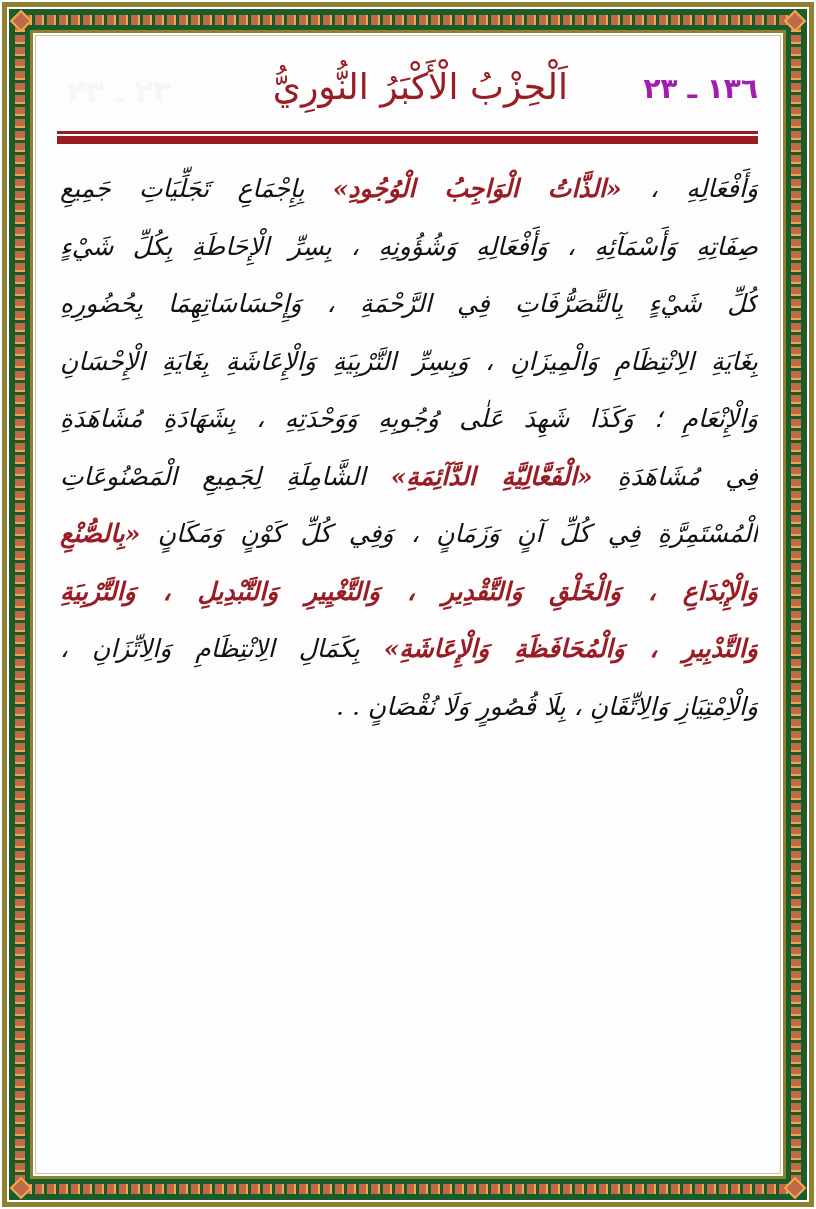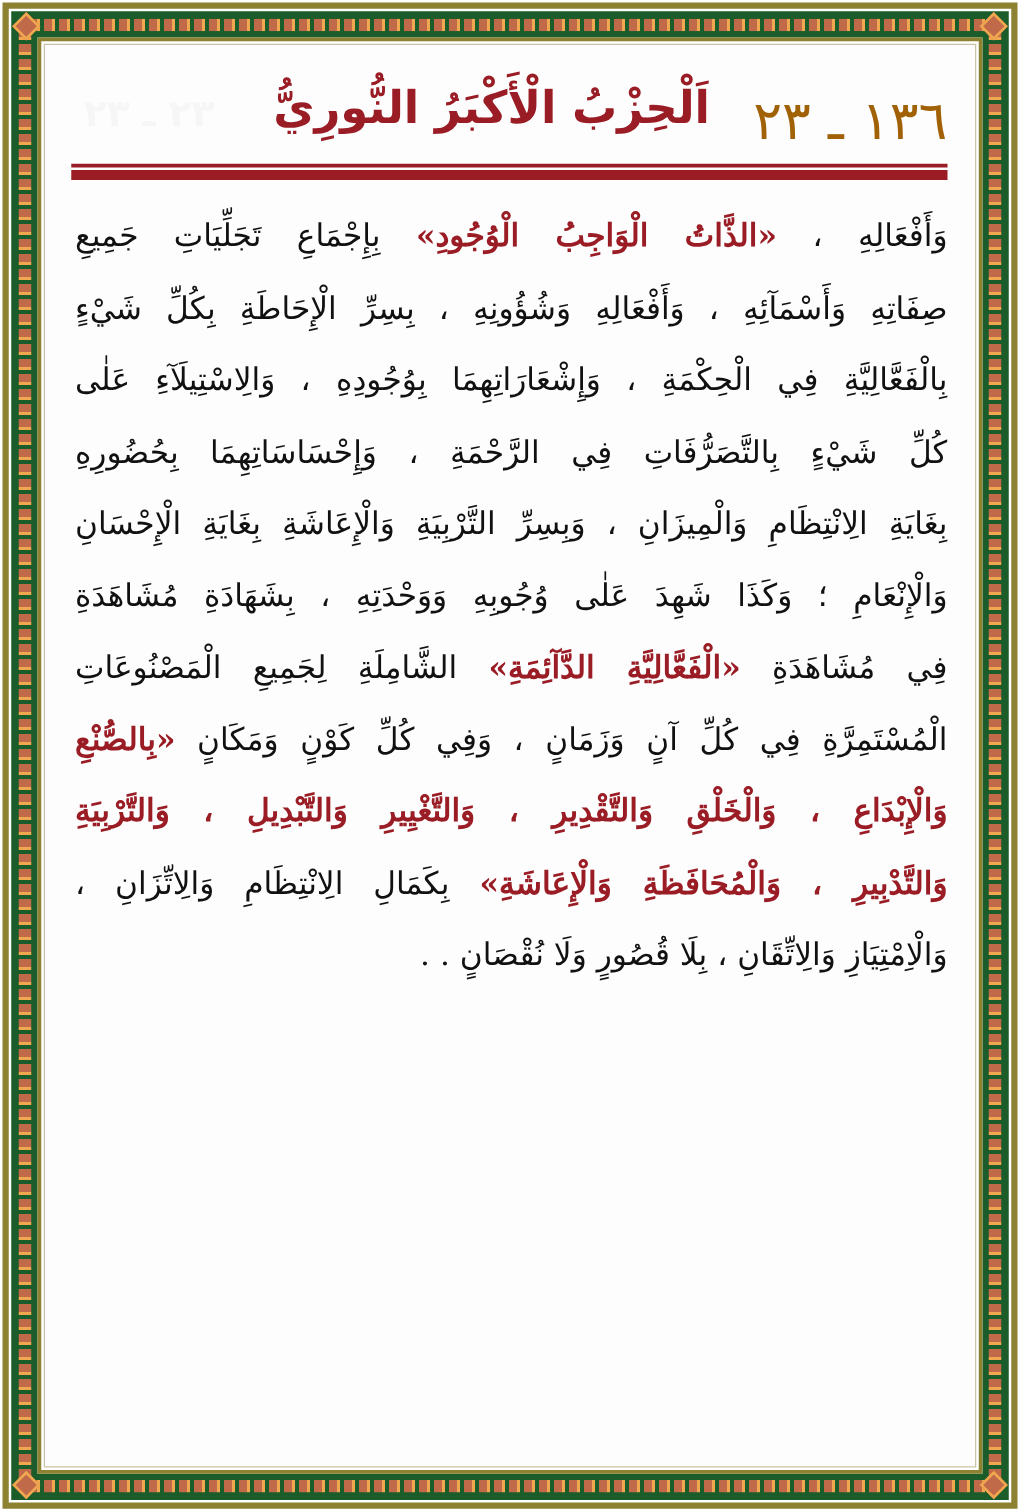--- a/index.html
+++ b/index.html
@@ -49,43 +49,43 @@
   .frame-inner-line {
     position: absolute; left: 35px; top: 35px; right: 35px; bottom: 35px;
     border: 1px solid #c8c4a8; box-sizing: border-box; background: #fdfdfd;
   }
   .header {
     position: absolute; left: 57px; right: 58px; top: 66px; height: 60px;
     direction: rtl;
   }
   .header-page {
     position: absolute; right: 0; top: 6px;
-    color: #a16207; font-weight: normal; font-size: 43px;
+    color: #a21caf; font-weight: bold; font-size: 28px;
     font-family: "DejaVu Sans", sans-serif;
   }
   .header-title {
     position: absolute; right: 190px; top: 0px;
-    color: #9a1c24; font-weight: bold; font-size: 36px;
+    color: #9a1c24; font-weight: normal; font-size: 36px;
     font-family: "DejaVu Sans", sans-serif;
   }
   .header-watermark {
     position: absolute; left: 10px; top: 8px; direction: rtl;
     color: #f6f6f6; font-weight: bold; font-size: 30px;
     font-family: "DejaVu Sans", sans-serif;
   }
   .rule-thin {
     position: absolute; left: 57px; right: 58px; top: 131px; height: 3px; background: #9a1c24;
   }
   .rule-thick {
     position: absolute; left: 57px; right: 58px; top: 136px; height: 8px; background: #9a1c24;
   }
   .body-text {
     position: absolute; left: 60px; right: 58px; top: 160px;
     direction: rtl; text-align: justify; text-align-last: justify;
-    color: #111111; font-size: 25px; line-height: 57.5px;
+    color: #111111; font-size: 25px; line-height: 57.5px; font-style: italic;
   }
   .line { display: block; white-space: nowrap; overflow: hidden; text-align-last: justify; }
   .line.last-in-para { text-align-last: right; }
   .hl { color: #9a1c24; font-weight: bold; }
   .line.gap-before { margin-top: 12px; }
 </style>
 </head>
 <body>
 
 <div class="frame-outer"></div>
@@ -105,21 +105,20 @@
   <span class="header-page">١٣٦ ـ ٢٣</span>
   <span class="header-title">اَلْحِزْبُ الْأَكْبَرُ النُّورِيُّ</span>
   <span class="header-watermark">٢٣ ـ ٢٣</span>
 </div>
 <div class="rule-thin"></div>
 <div class="rule-thick"></div>
 
 <div class="body-text" id="body-text">
     <span class="line"><span>وَأَفْعَالِهِ ، </span><span class="hl">«الذَّاتُ الْوَاجِبُ الْوُجُودِ»</span><span> بِإِجْمَاعِ تَجَلِّيَاتِ جَمِيعِ</span></span>
     <span class="line"><span>صِفَاتِهِ وَأَسْمَآئِهِ ، وَأَفْعَالِهِ وَشُؤُونِهِ ، بِسِرِّ الْإِحَاطَةِ بِكُلِّ شَيْءٍ</span></span>
-    <span class="line"><span>بِالْفَعَّالِيَّةِ فِي الْحِكْمَةِ ، وَإِشْعَارَاتِهِمَا بِوُجُودِهِ ، وَالِاسْتِيلَآءِ عَلٰى</span></span>
     <span class="line"><span>كُلِّ شَيْءٍ بِالتَّصَرُّفَاتِ فِي الرَّحْمَةِ ، وَإِحْسَاسَاتِهِمَا بِحُضُورِهِ</span></span>
     <span class="line"><span>بِغَايَةِ الِانْتِظَامِ وَالْمِيزَانِ ، وَبِسِرِّ التَّرْبِيَةِ وَالْإِعَاشَةِ بِغَايَةِ الْإِحْسَانِ</span></span>
     <span class="line"><span>وَالْإِنْعَامِ ؛ وَكَذَا شَهِدَ عَلٰى وُجُوبِهِ وَوَحْدَتِهِ ، بِشَهَادَةِ مُشَاهَدَةِ</span></span>
     <span class="line"><span>فِي مُشَاهَدَةِ </span><span class="hl">«الْفَعَّالِيَّةِ الدَّآئِمَةِ»</span><span> الشَّامِلَةِ لِجَمِيعِ الْمَصْنُوعَاتِ</span></span>
     <span class="line"><span>الْمُسْتَمِرَّةِ فِي كُلِّ آنٍ وَزَمَانٍ ، وَفِي كُلِّ كَوْنٍ وَمَكَانٍ </span><span class="hl">«بِالصُّنْعِ</span></span>
     <span class="line"><span class="hl">وَالْإِبْدَاعِ ، وَالْخَلْقِ وَالتَّقْدِيرِ ، وَالتَّغْيِيرِ وَالتَّبْدِيلِ ، وَالتَّرْبِيَةِ</span></span>
     <span class="line"><span class="hl">وَالتَّدْبِيرِ ، وَالْمُحَافَظَةِ وَالْإِعَاشَةِ»</span><span> بِكَمَالِ الِانْتِظَامِ وَالِاتِّزَانِ ،</span></span>
     <span class="line last-in-para"><span>وَالْاِمْتِيَازِ وَالِاتِّقَانِ ، بِلَا قُصُورٍ وَلَا نُقْصَانٍ . .</span></span>
   </div>
 

